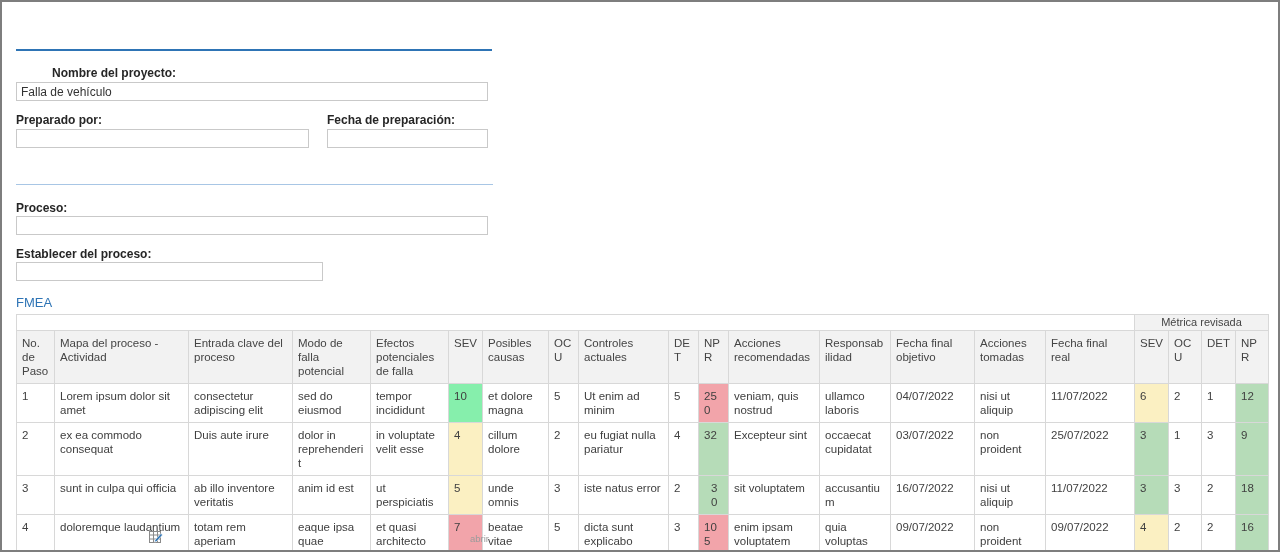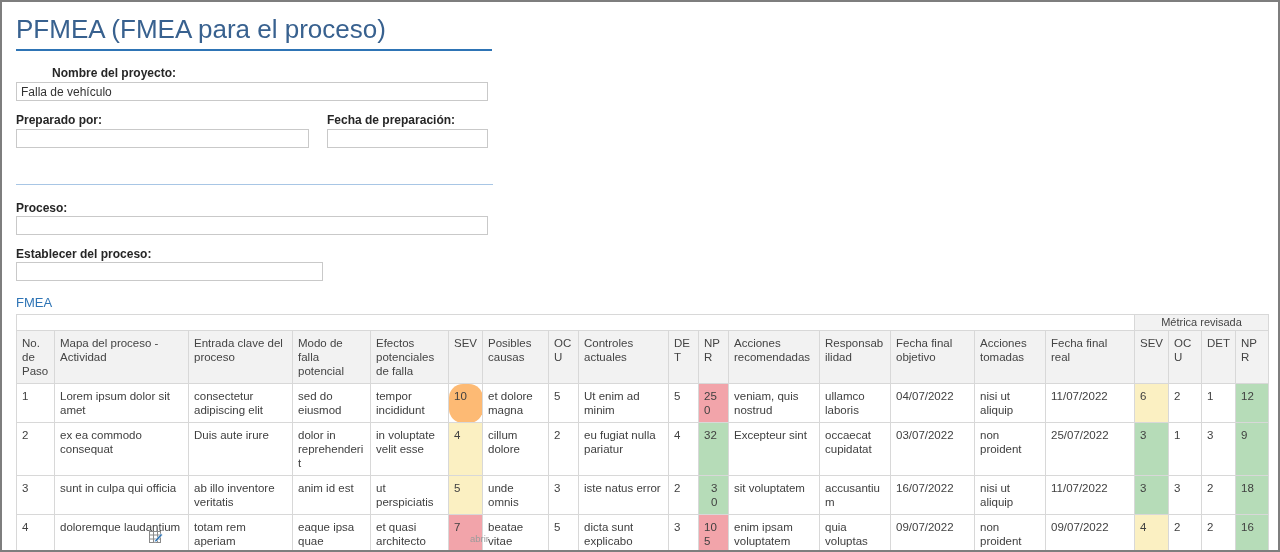--- a/index.html
+++ b/index.html
@@ -38,21 +38,20 @@
     font-size:12px;color:#333;cursor:default;white-space:nowrap;flex-direction:column;
   }
   .abrir{left:468px;top:531px;font-size:9.5px;color:#9b9b9b;}
   .edit-icon{width:14px;height:14px;display:inline-block;}
 </style>
 </head>
 <body>
 
 <div class="page">
 
-  <div class="abs page-title">PFMEA (FMEA para el proceso)</div>
   <div class="abs title-rule"></div>
 
   <div class="abs field-label" style="left:14px;top:64px;padding-left:36px;">Nombre del proyecto:</div>
   <input class="txt-input" style="left: 14px; top: 80px; width: 462px;" value="Falla de vehículo">
 
   <div class="abs field-label" style="left:14px;top:111px;">Preparado por:</div>
   <input class="txt-input" style="left: 14px; top: 127px; width: 283px;" value="">
 
   <div class="abs field-label" style="left:325px;top:111px;">Fecha de preparación:</div>
   <input class="txt-input" style="left: 325px; top: 127px; width: 151px;" value="">
@@ -118,21 +117,21 @@
           <th class="al-right">NPR</th>
         </tr>
       </thead>
       <tbody>
         <tr>
           <td>1</td>
           <td>Lorem ipsum dolor sit amet</td>
           <td>consectetur adipiscing elit</td>
           <td>sed do eiusmod</td>
           <td>tempor incididunt</td>
-          <td class="al-right" style="background-color: #fdba74; border-radius: 14px;">10</td>
+          <td class="al-right" style="background-color: #86efac;">10</td>
           <td>et dolore magna</td>
           <td class="al-right">5</td>
           <td>Ut enim ad minim</td>
           <td class="al-right">5</td>
           <td class="al-right" style="background-color: rgb(242, 164, 170);">250</td>
           <td>veniam, quis nostrud</td>
           <td>ullamco laboris</td>
           <td>04/07/2022</td>
           <td>nisi ut aliquip</td>
           <td>11/07/2022</td>

